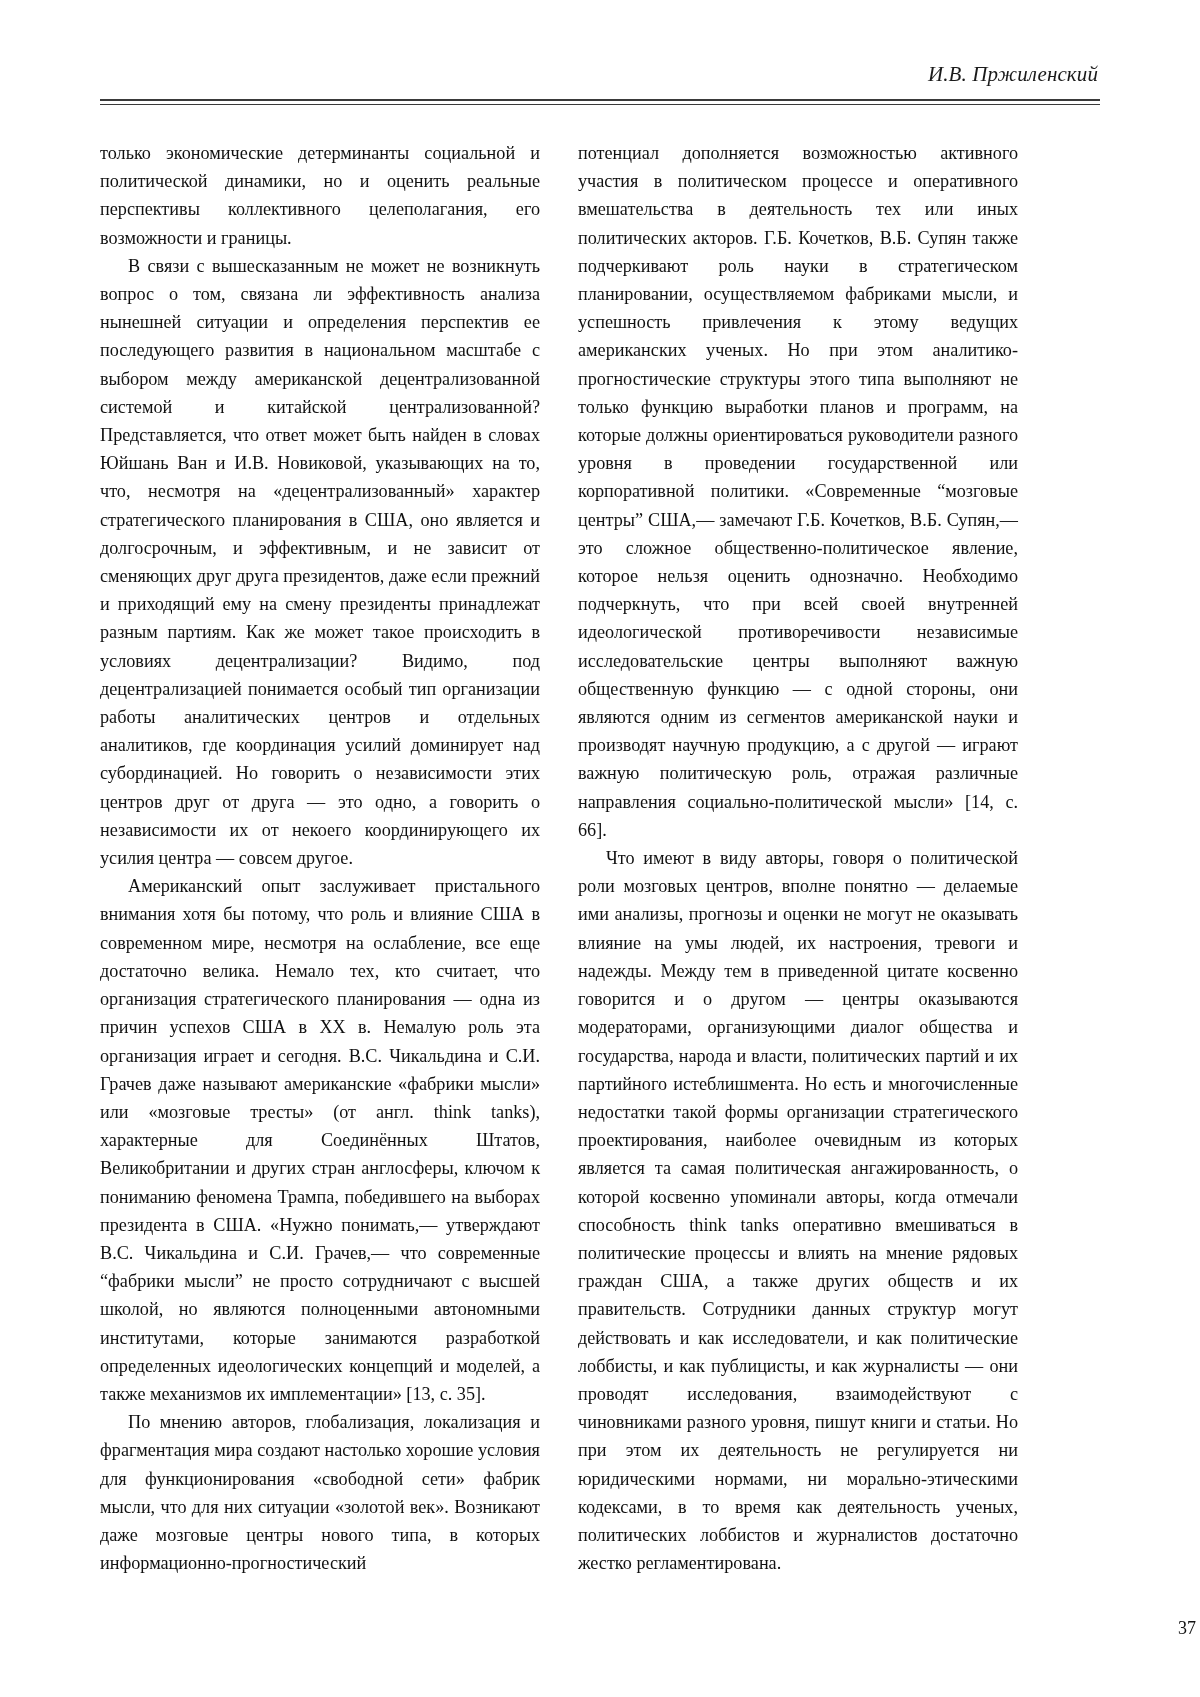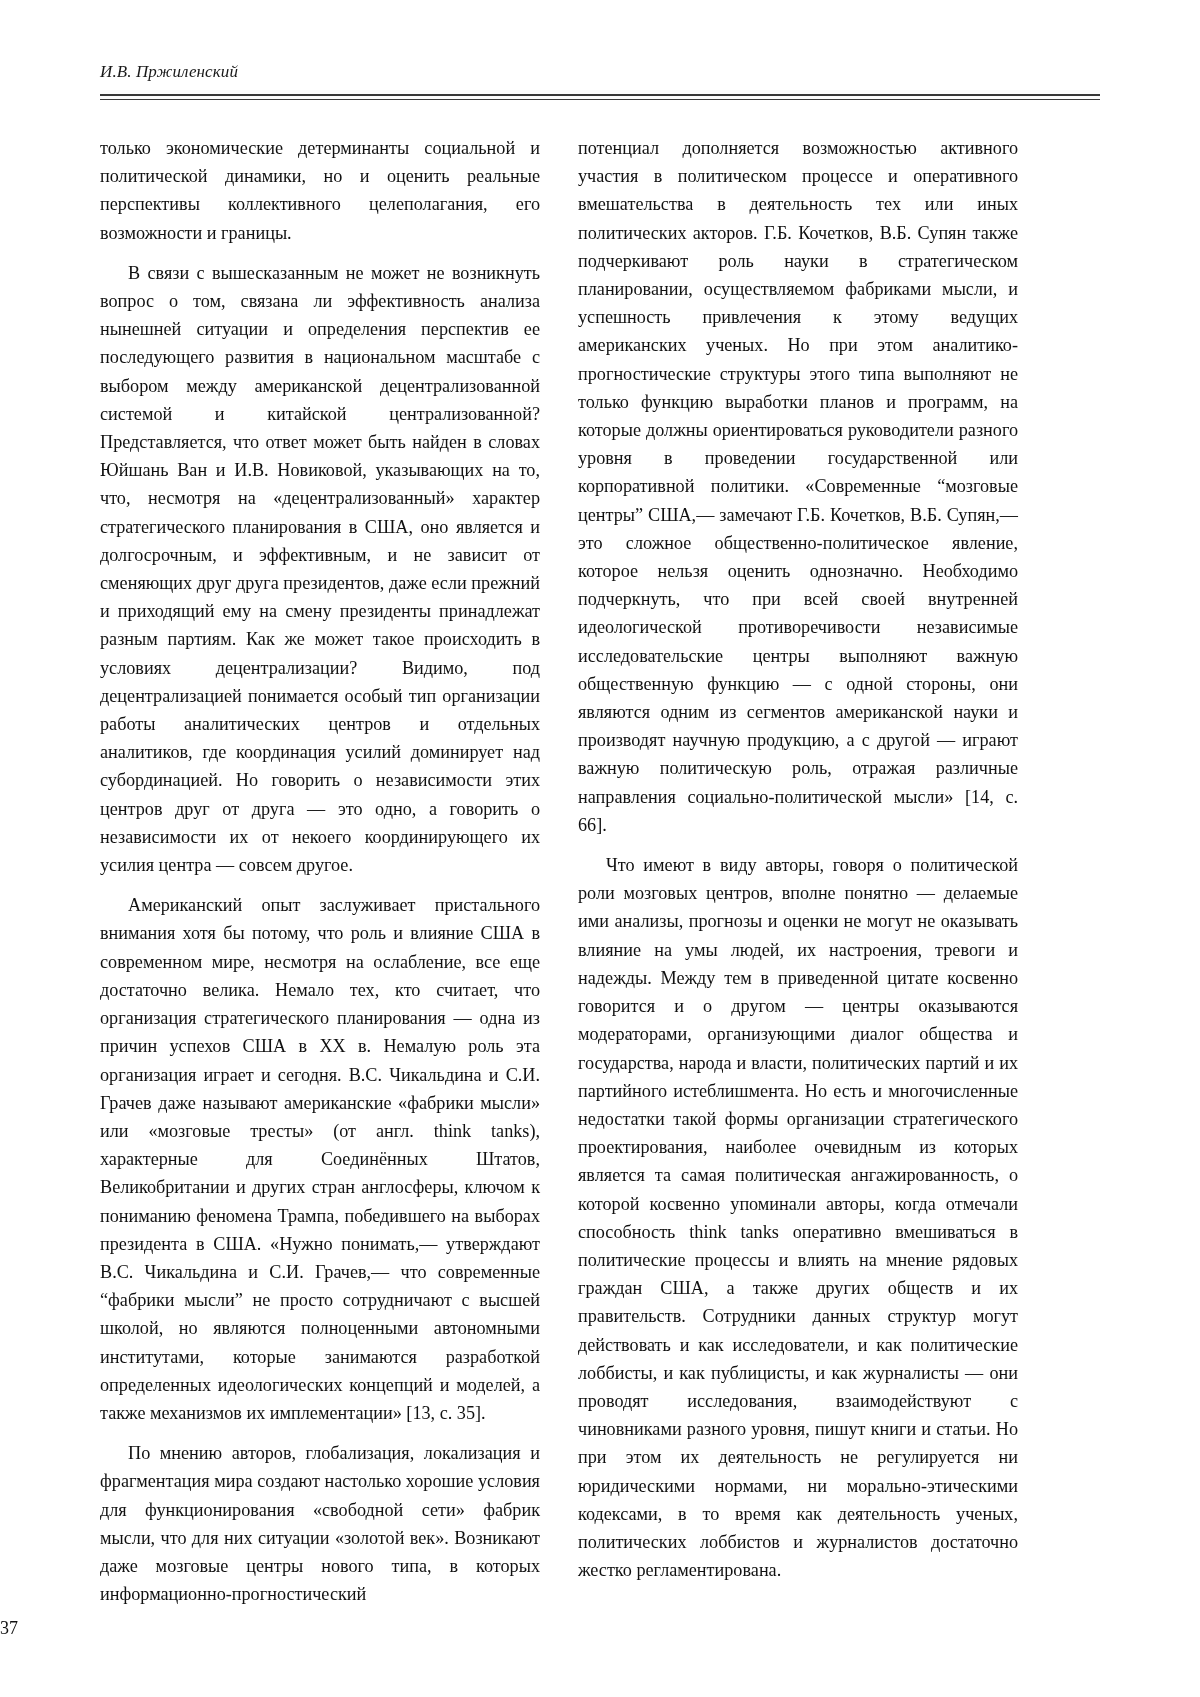--- a/index.html
+++ b/index.html
@@ -17,23 +17,23 @@
   }
   .page {
     position: absolute;
     left: 0; top: 0;
     width: 1200px;
     height: 1697px;
     box-sizing: border-box;
     padding: 62px 100px 40px 100px;
   }
   .running-head {
-    text-align: left;
+    text-align: right;
     font-style: italic;
-    font-size: 17px;
+    font-size: 21px;
     letter-spacing: 0.1px;
     color: #1a1a1a;
     padding-right: 2px;
     margin-bottom: 12px;
   }
   .rule-group {
     margin-bottom: 34px;
   }
   .rule-thick {
     border-top: 2.1px solid #3a3a3a;
@@ -56,28 +56,27 @@
     margin: 0;
     font-size: 18.2px;
     line-height: 28.2px;
     text-align: justify;
     text-justify: inter-word;
     hyphens: manual;
     color: #111;
   }
   p.para.indent {
     text-indent: 28px;
-    margin-top: 12px;
   }
   .folio {
     position: absolute;
     left: 0;
     right: 4px;
     bottom: 58px;
-    text-align: left;
+    text-align: right;
     font-size: 18px;
     color: #111;
   }
 </style>
 </head>
 <body>
 
 <div class="page">
 
   <div class="running-head">И.В. Пржиленский</div>

